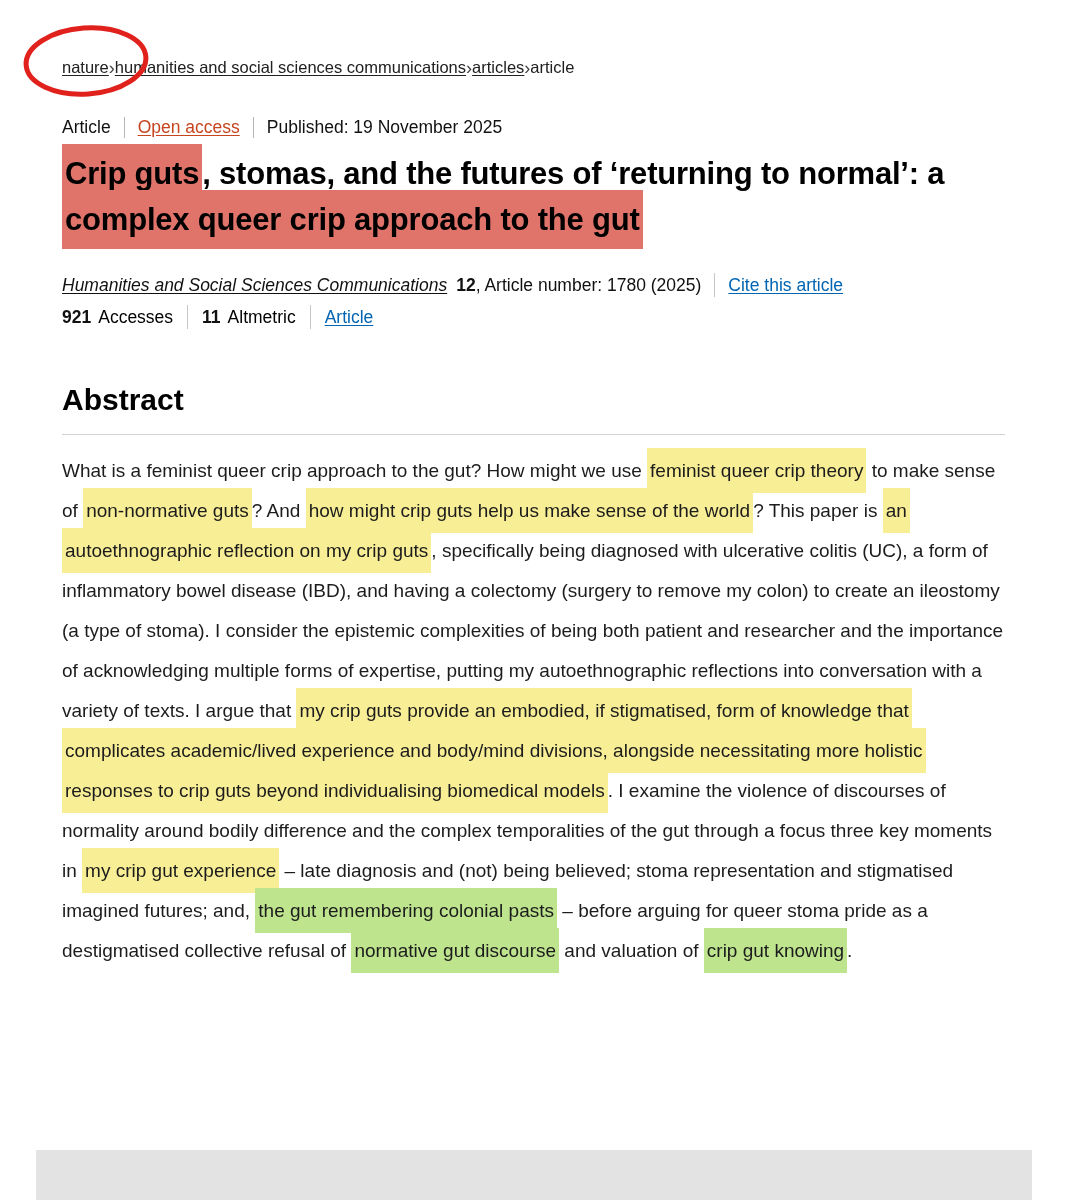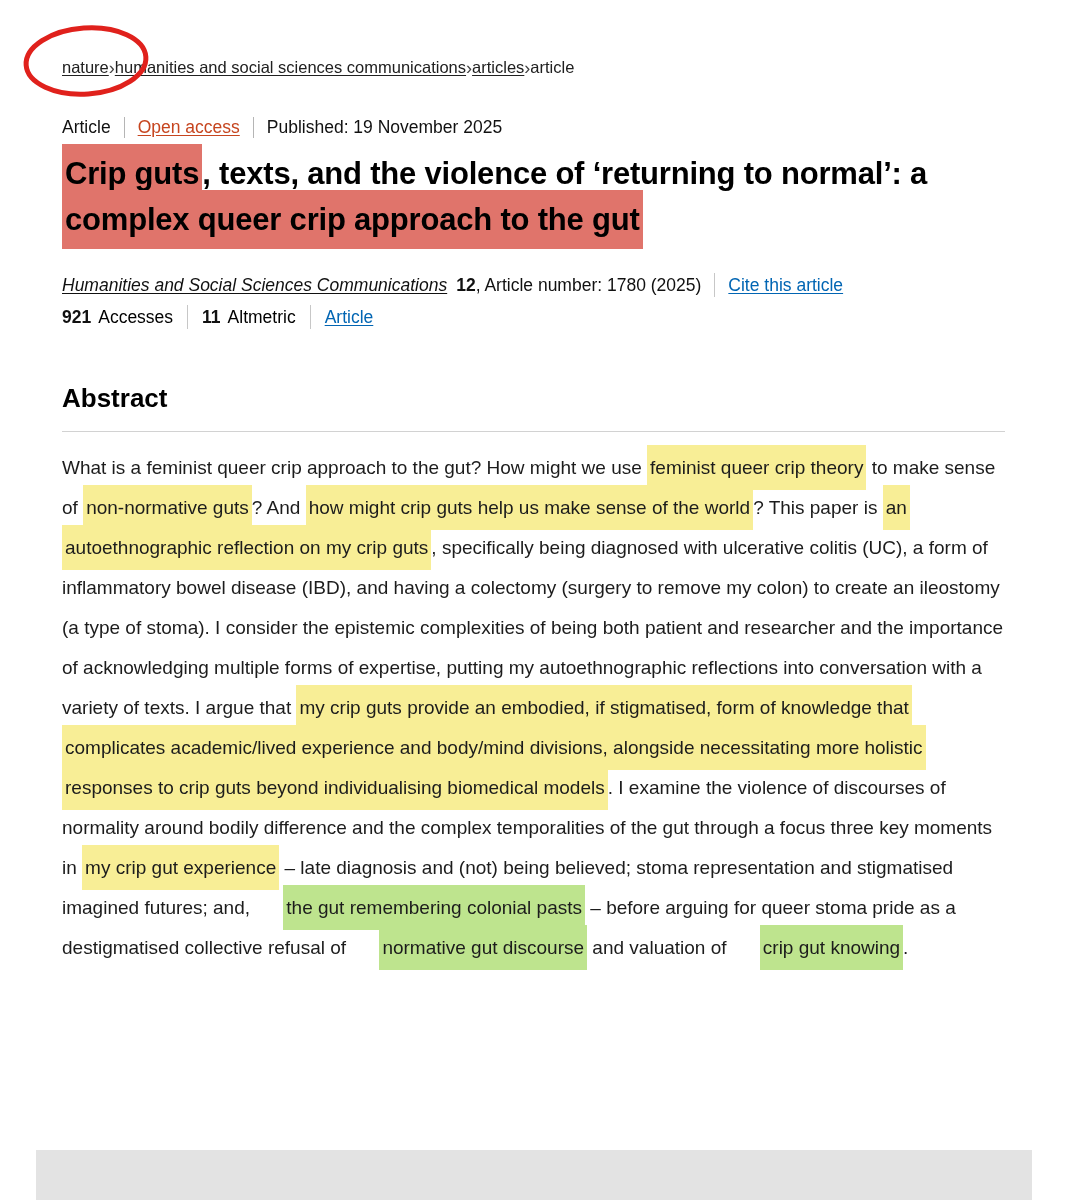--- a/index.html
+++ b/index.html
@@ -21,21 +21,21 @@
   .meta-row { margin-top:40px; display:flex; align-items:center; gap:13px; font-size:17.5px; color:#111; }
   .vdiv { width:1px; height:21px; background:#b5b5b5; }
   .vdiv-tall { width:1px; height:24px; background:#c7c7c7; }
   .open-access { color:var(--open-access-orange,#c6451f); text-decoration:underline; text-underline-offset:2px; cursor:pointer; }
 
   
   .title { margin-top:13px; font-size:31px; line-height:46px; font-weight:700; color:#000; max-width:925px; letter-spacing:-0.2px; }
 
   .hl { padding:12px 3px; box-decoration-break:clone; -webkit-box-decoration-break:clone; }
   .hl-yellow { background:var(--highlight-yellow,#f8ee96);text-align:center; }
-  .hl-green  { background:var(--highlight-green,#bee48e);margin-left:28px; }
+  .hl-green  { background:var(--highlight-green,#bee48e); }
   .hl-red    { background:var(--highlight-red,#e0746b); }
 
   
   .author-row { margin-top:24px; display:flex; align-items:center; gap:7px; font-size:18px; }
   .author-name { color:#111; text-decoration:underline; text-underline-offset:2px; cursor:pointer; }
   .mail-icon { display:inline-block; margin-top:2px; cursor:pointer; }
 
   
   .journal-row { margin-top:30px; display:flex; align-items:center; font-size:17.5px; color:#111; }
   .journal-name { font-style:italic; color:#111; text-decoration:underline; text-underline-offset:2px; cursor:pointer; margin-right:9px; }
@@ -43,21 +43,21 @@
   .journal-row .vdiv-tall { margin:0 13px; }
   .blue-link { color:var(--link-blue,#0165b3); text-decoration:underline; text-underline-offset:2px; cursor:pointer; }
 
   
   .metrics-row { margin-top:8px; display:flex; align-items:center; font-size:17.5px; }
   .metric-value { font-weight:700; color:#111; margin-right:7px; }
   .metric-label { color:#000000; }
   .metrics-row .vdiv-tall { margin:0 14px; }
 
   
-  .abstract-heading { margin-top:54px; font-size:26px; font-weight:700; color:#000; }
+  .abstract-heading { margin-top:54px; font-size:30px; font-weight:700; color:#000; }
   .abstract-rule { margin-top:17px; border:none; border-top:1px solid #d2d2d2; width:943px; }
   .abstract-body { margin-top:16px; font-size:19px; line-height:40px; color:#1c1c1c; width:943px; }
 
   
   .footer-strip { position:absolute; left:36px; right:36px; bottom:0; height:50px; background:#e3e3e3; }
 </style>
 </head>
 <body>
 
 <div class="content">
@@ -73,21 +73,21 @@
   </nav>
 
   <div class="meta-row">
     <span>Article</span>
     <span class="vdiv"></span>
     <span class="open-access">Open access</span>
     <span class="vdiv"></span>
     <span>Published: 19 November 2025</span>
   </div>
 
-  <h1 class="title"><span class="hl hl-red">Crip guts</span><span>, texts, and the violence of ‘returning to normal’: a </span><span class="hl hl-red">complex queer crip approach to the gut</span></h1>
+  <h1 class="title"><span class="hl hl-red">Crip guts</span><span>, stomas, and the futures of ‘returning to normal’: a </span><span class="hl hl-red">complex queer crip approach to the gut</span></h1>
 
 
   <div class="journal-row">
     <span class="journal-name">Humanities and Social Sciences Communications</span>
     <span class="bold">12</span>
     <span>, Article number: 1780 (2025)</span>
     <span class="vdiv-tall"></span>
     <span class="blue-link">Cite this article</span>
   </div>
 

